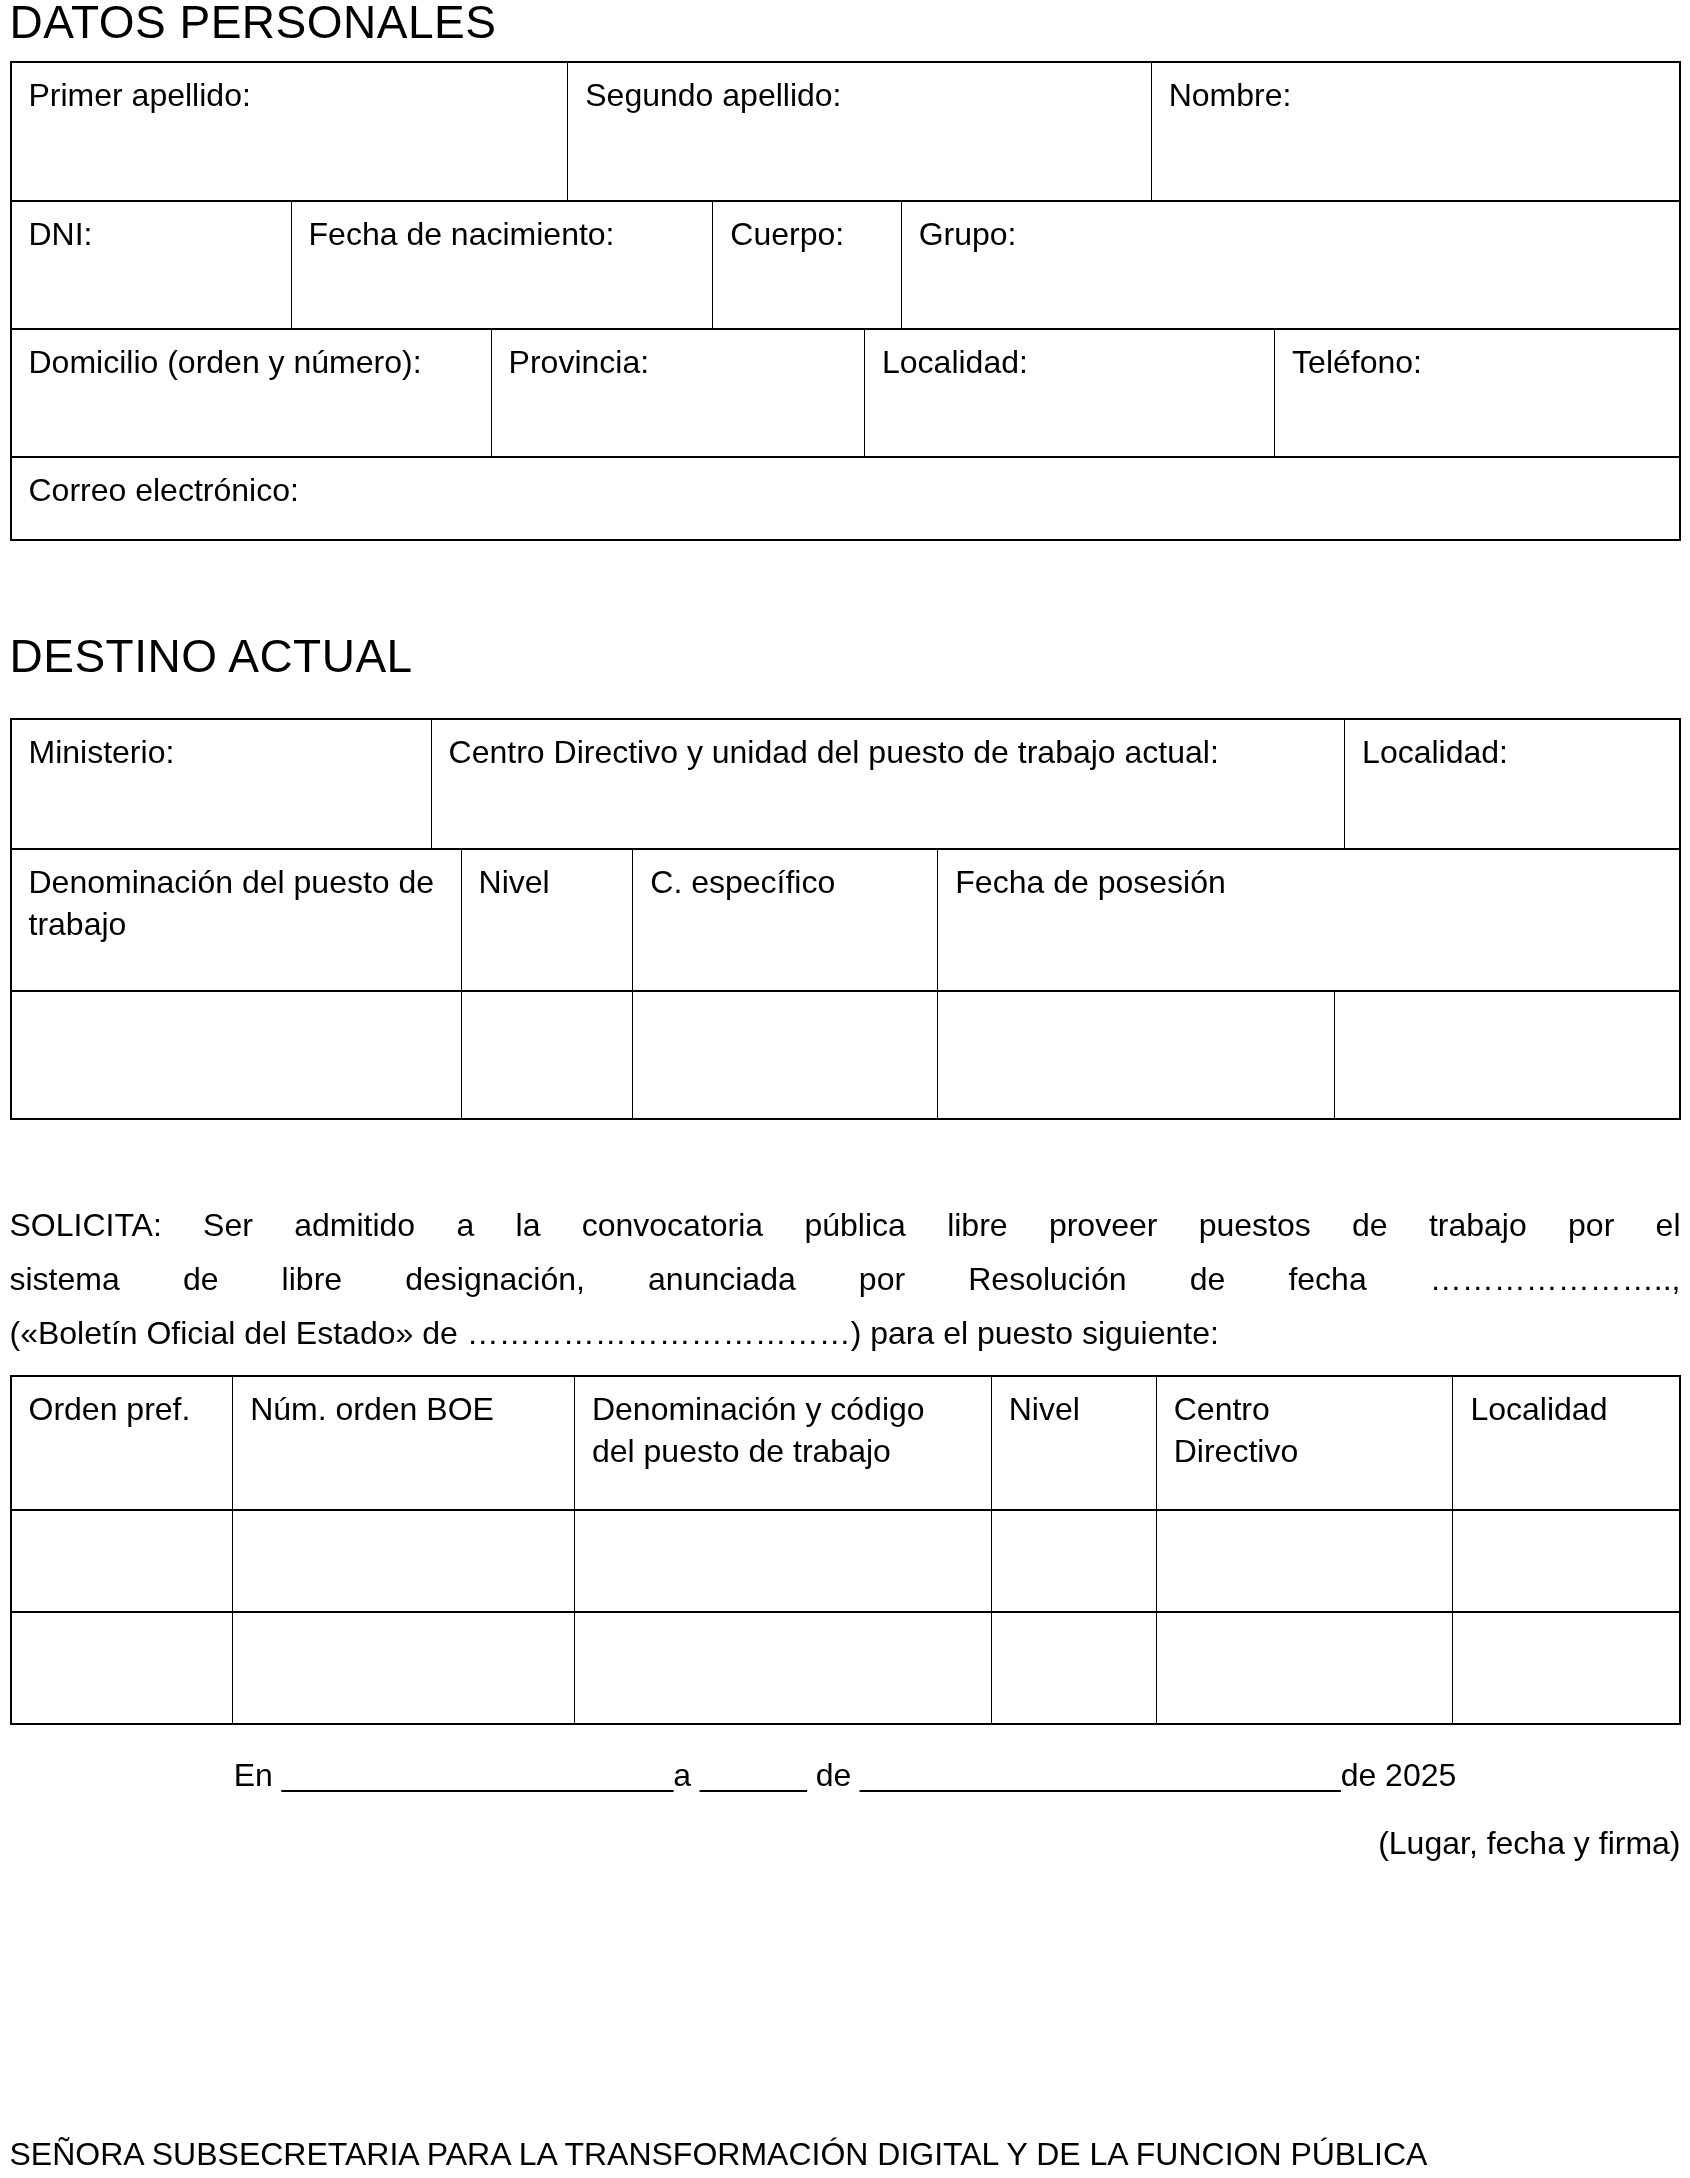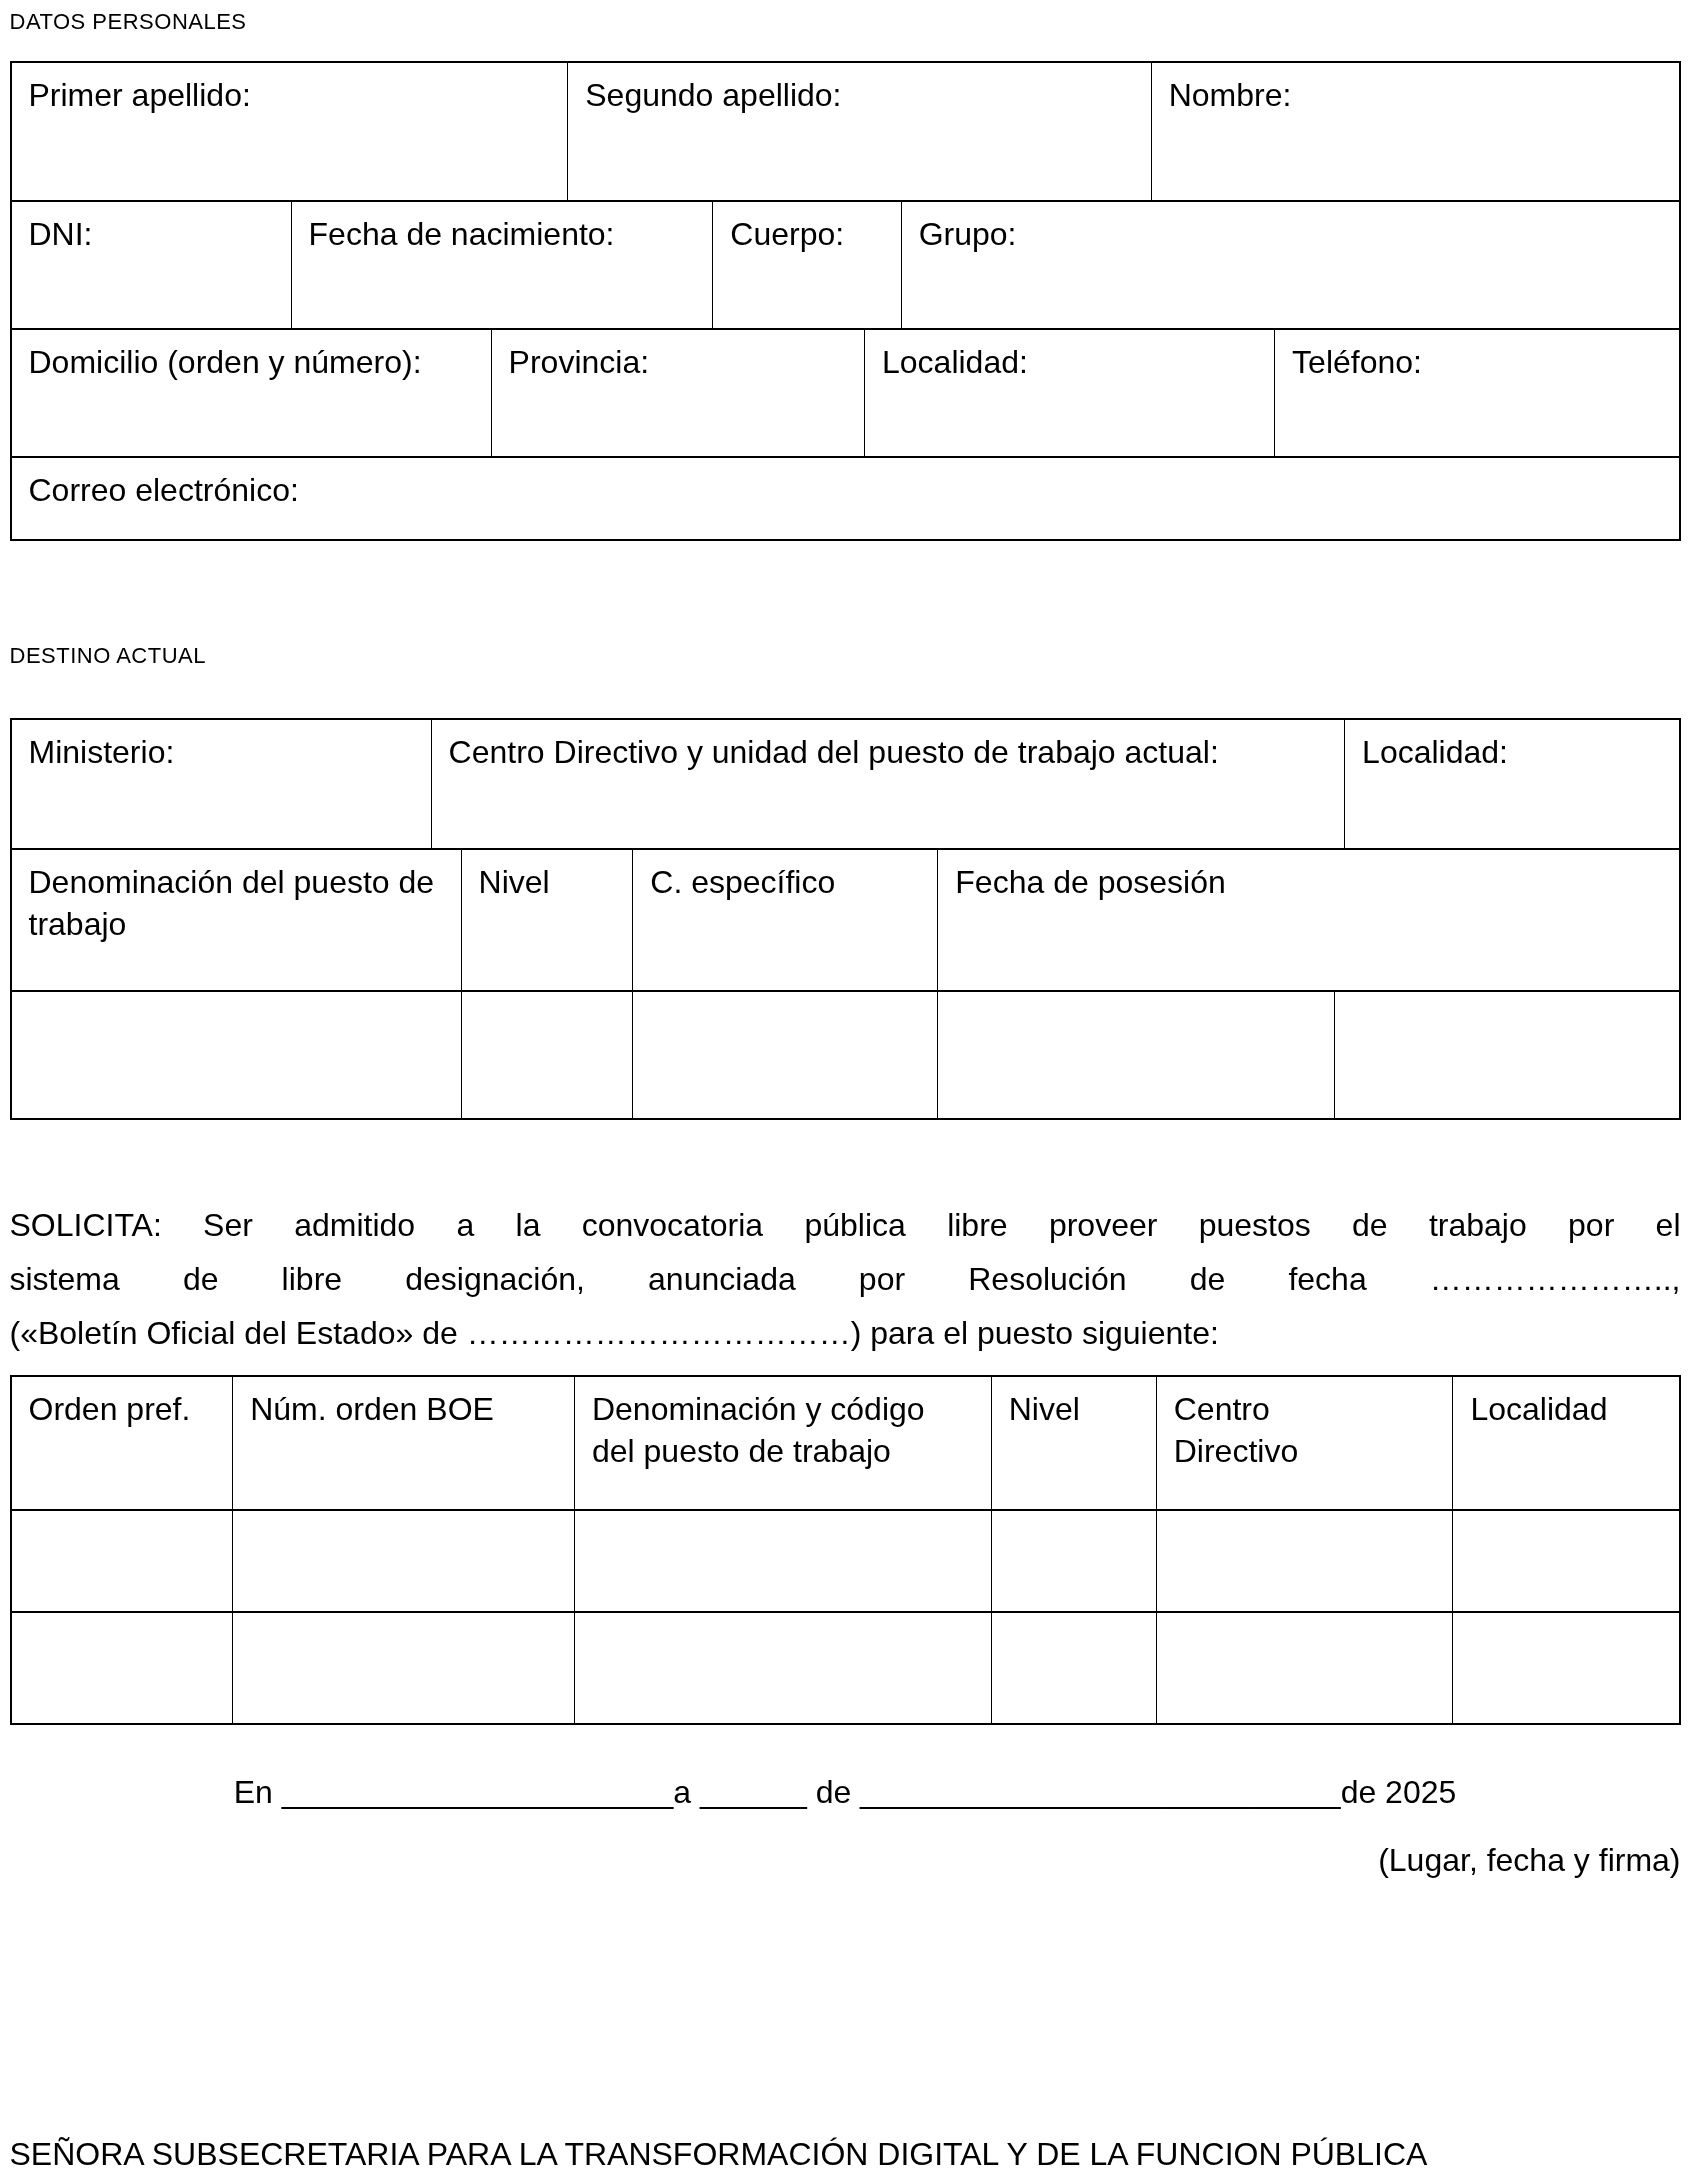--- a/index.html
+++ b/index.html
@@ -9,21 +9,21 @@
     background: #ffffff;
     color: #000000;
     font-family: "Liberation Sans", sans-serif;
     font-size: 32px;
     position: relative;
     box-sizing: border-box;
     padding: 1.9px 9.5px 0 9.5px;
     overflow: hidden;
   }
   .section-heading {
-    font-size: 22px;
+    font-size: 46px;
     font-weight: 400;
     line-height: 40px;
     letter-spacing: 0.5px;
   }
   .heading-datos   { margin: 0 0 19px 0; }
   .heading-destino { margin: 95px 0 42px 0; }
 
   
   .fx-table { border: 2.8px solid #000; width: 100%; box-sizing: border-box; }
   .fx-row   { display: flex; width: 100%; box-sizing: border-box; }
@@ -40,21 +40,21 @@
   .solicita {
     margin: 78px 0 0 0;
     line-height: 54px;
   }
   .solicita-line { text-align: justify; text-align-last: justify; }
   .solicita-line.last { text-align: left; text-align-last: left; }
 
   .puestos-table { margin-top: 15px; }
 
   .date-line {
-    margin-top: 48px;
+    margin-top: 31px;
     text-align: center;
     line-height: 38px;
     white-space: pre;
   }
   .lugar-line {
     margin-top: 30px;
     text-align: right;
     line-height: 38px;
   }
   .footer-line {

